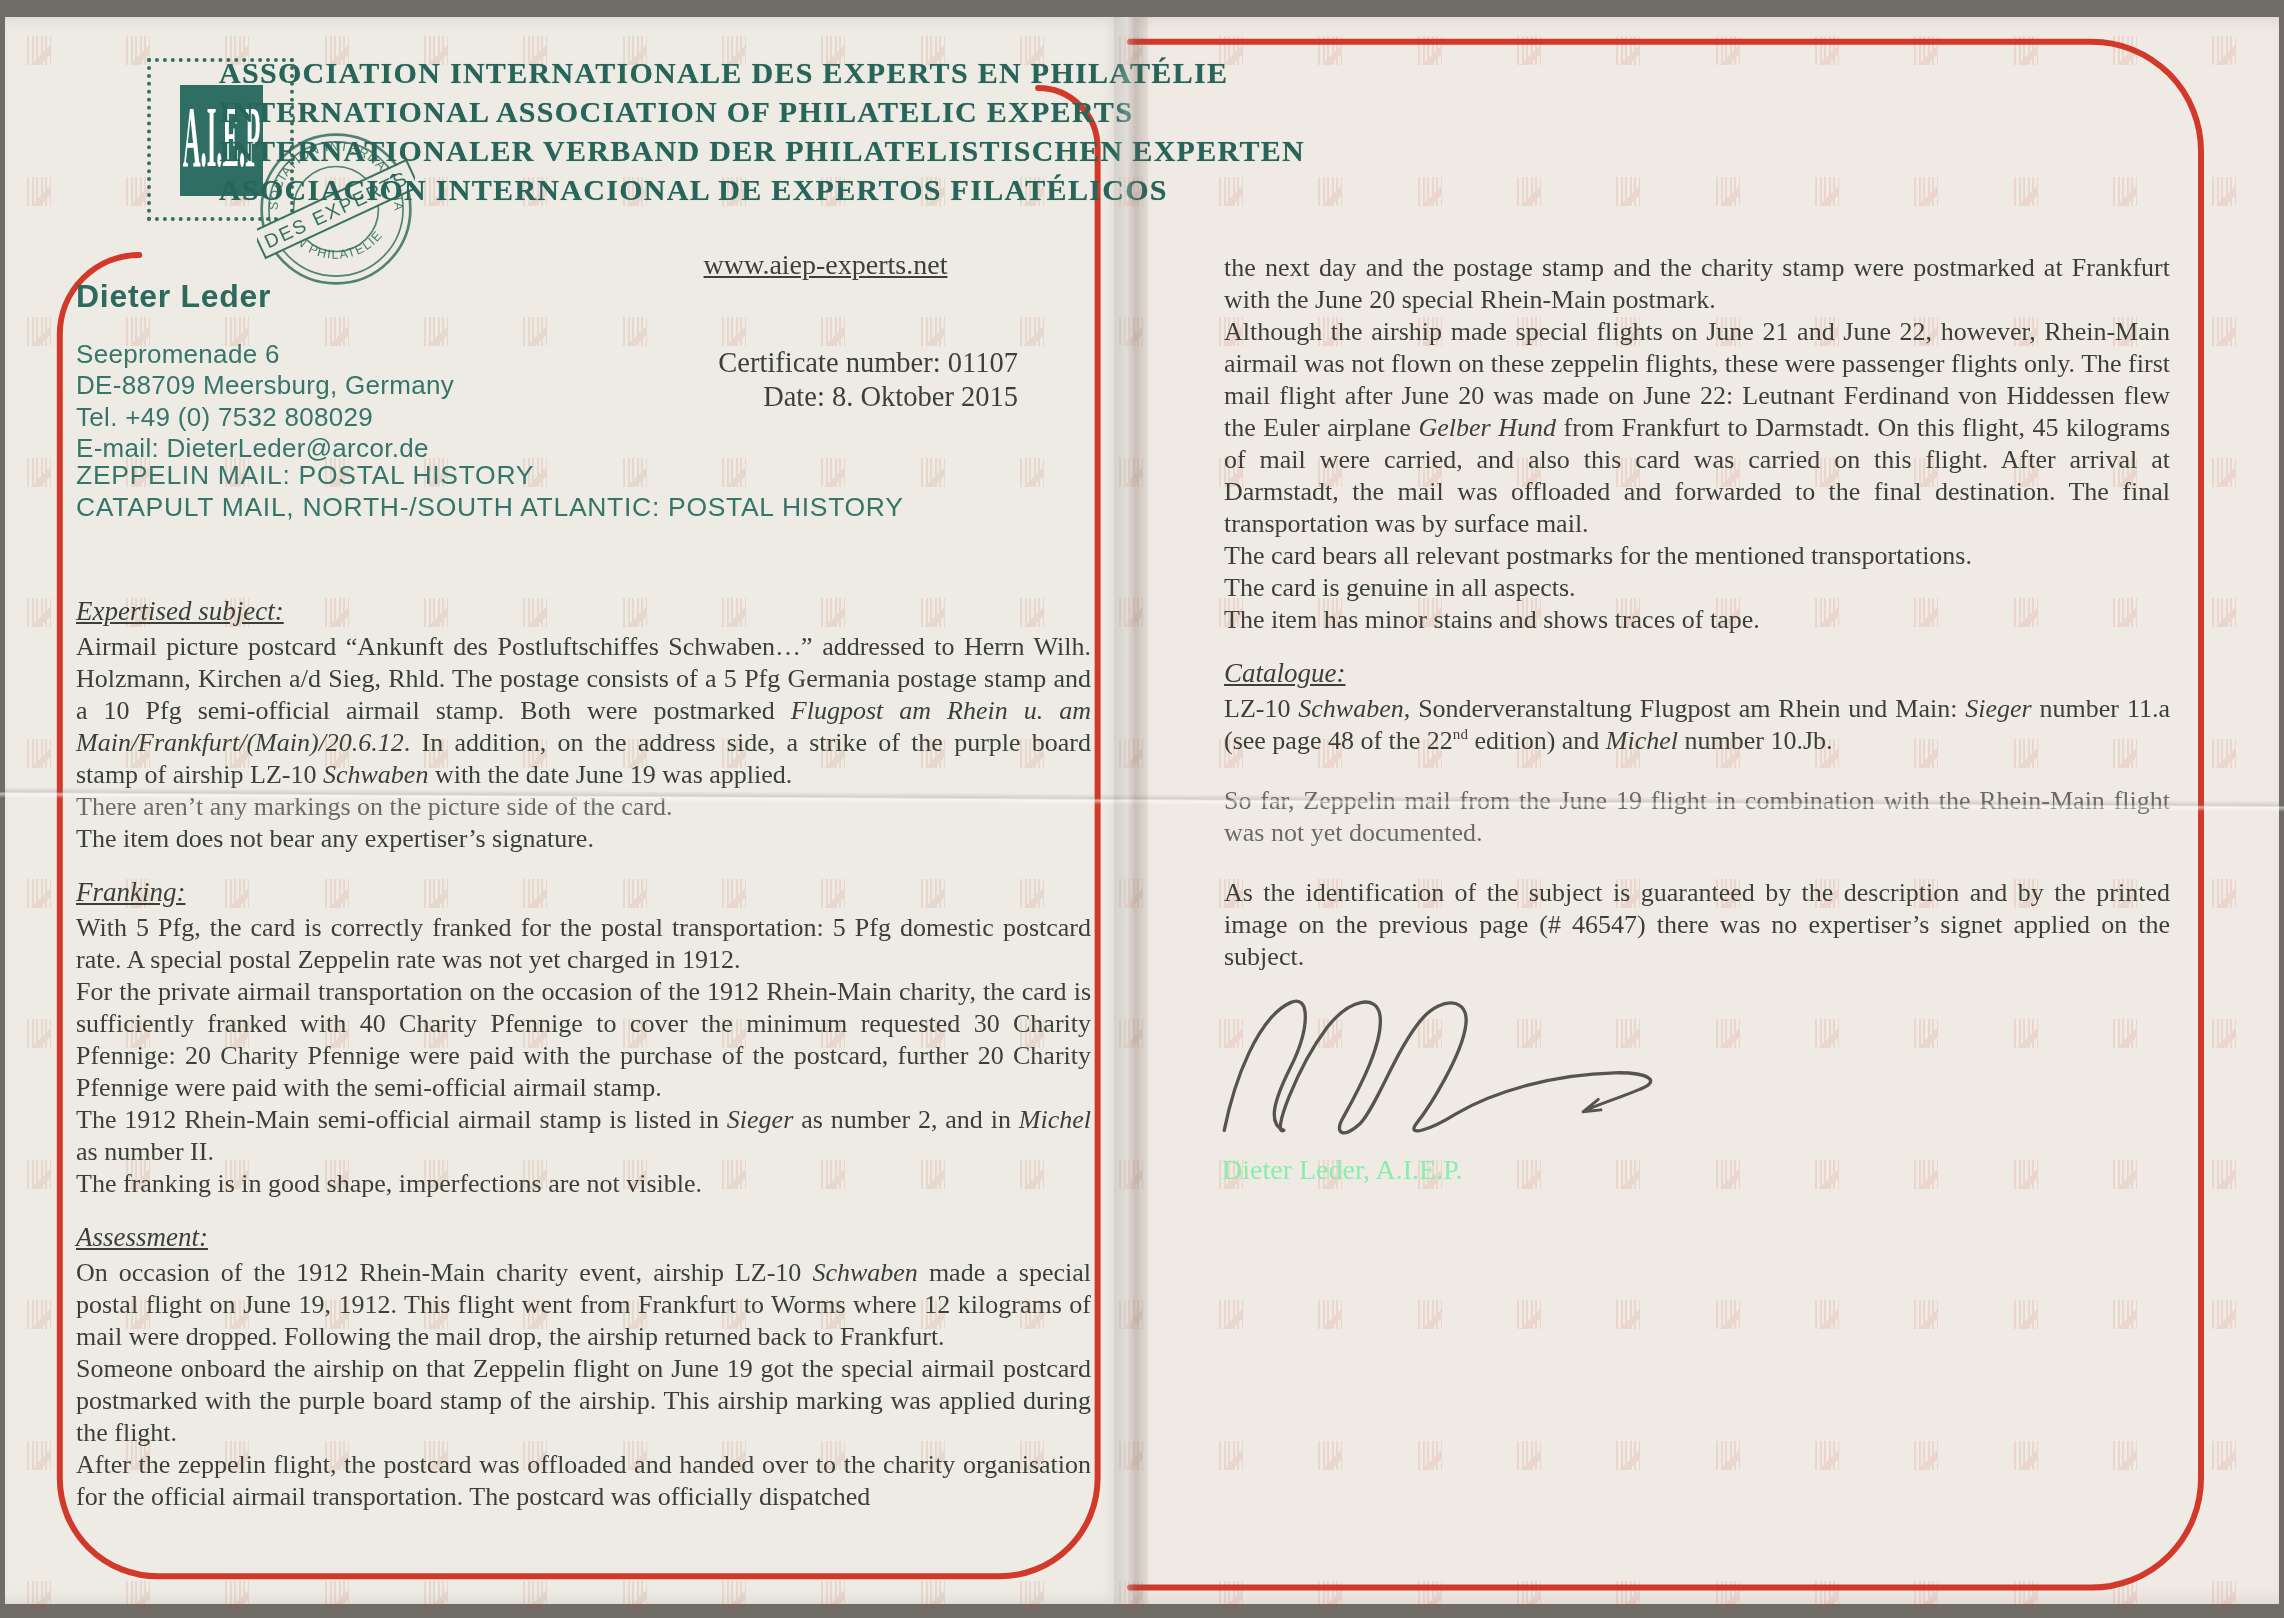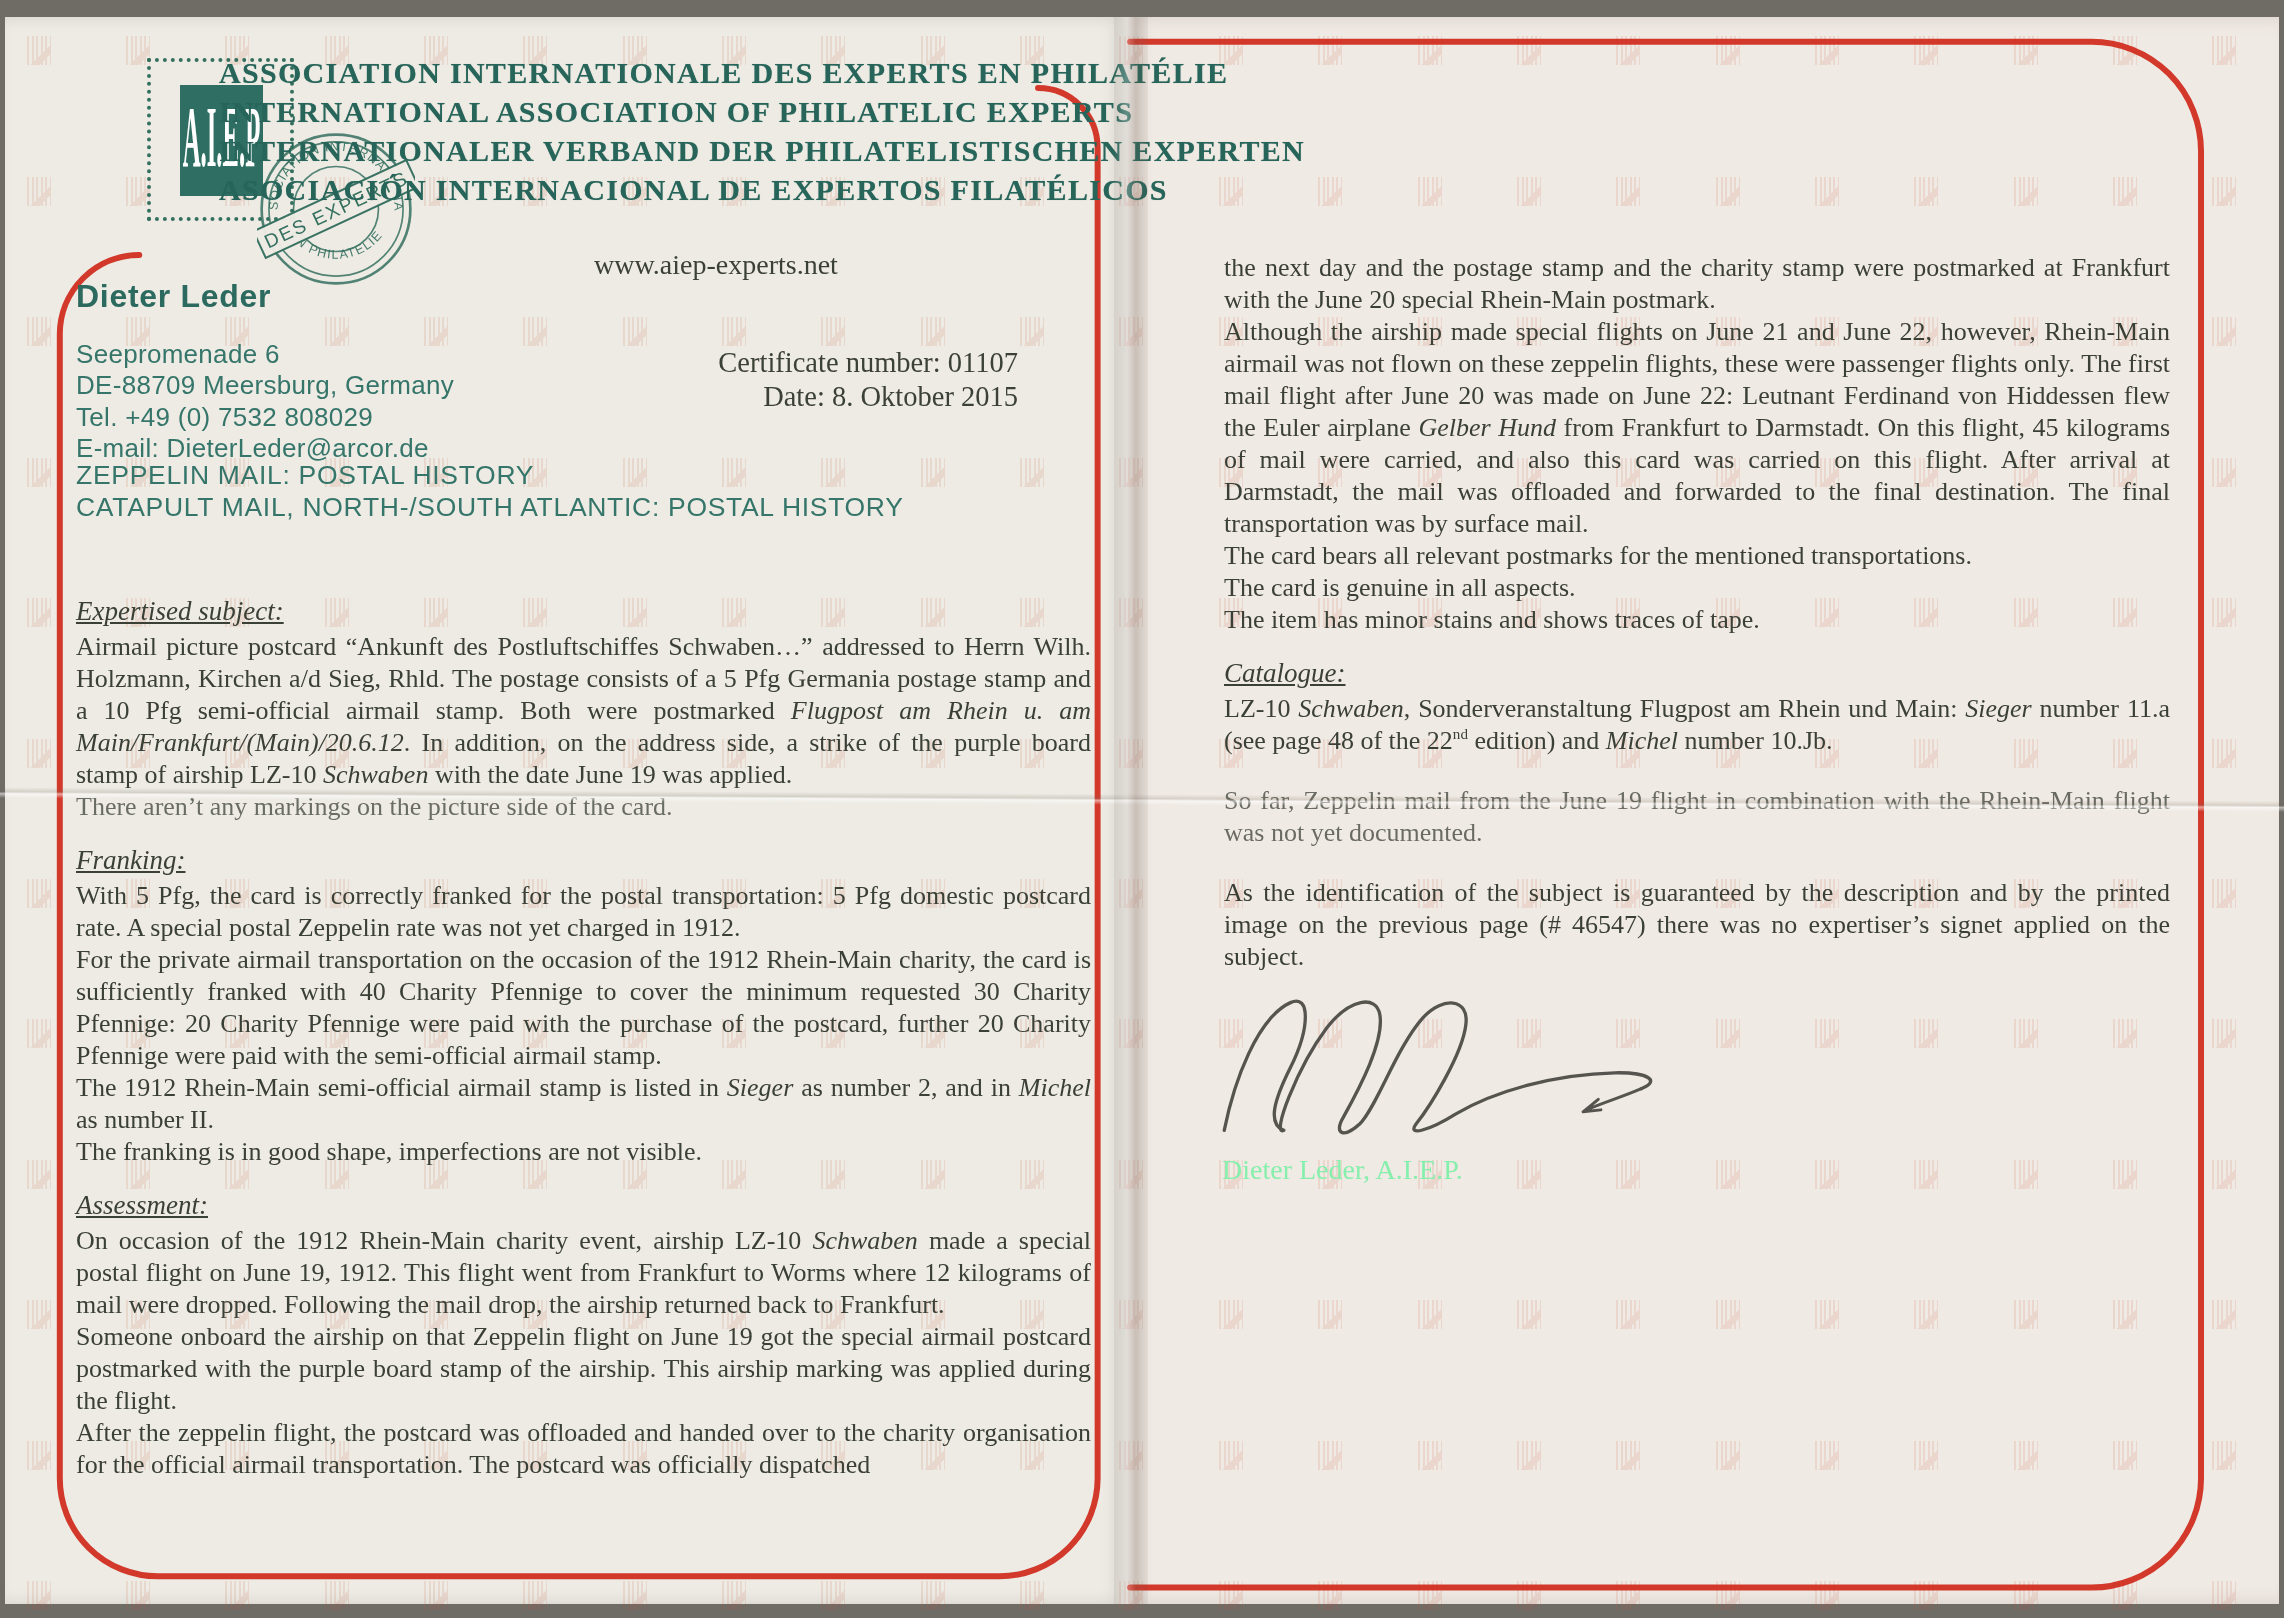--- a/index.html
+++ b/index.html
@@ -36,21 +36,21 @@
   #aiep-seal{position:absolute;left:257px;top:130px;width:158px;height:158px;}
 
   
   .teal{color:#35756a;}
   #expert-name{position:absolute;left:76px;top:278px;font-size:32px;font-weight:bold;color:#2c6a5f;font-family:"Liberation Sans",sans-serif;letter-spacing:0.7px;}
   .addr-line{position:absolute;left:76px;font-size:26px;font-family:"Liberation Sans",sans-serif;letter-spacing:0.3px;white-space:nowrap;margin-top:20px;}
   #addr-0{top:319px;} #addr-1{top:350px;} #addr-2{top:382px;} #addr-3{top:413px;}
   .spec-line{position:absolute;left:76px;font-size:26.5px;font-family:"Liberation Sans",sans-serif;letter-spacing:0.7px;white-space:nowrap;}
   #spec-0{top:460px;} #spec-1{top:492px;}
 
-  #website{position:absolute;left:594px;top:249px;width:397px;font-size:28px;color:#3c4136;}
+  #website{position:absolute;left:627px;top:249px;width:397px;text-align:center;font-size:28px;color:#3c4136;text-decoration:underline;}
   #cert-block{position:absolute;left:689px;top:346px;width:329px;text-align:right;font-size:28.5px;color:#3c4136;line-height:34px;}
 
   
   .col{position:absolute;color:#3b4036;font-size:26px;line-height:32px;text-align:justify;}
   #left-col{left:76px;top:595px;width:1015px;}
   #right-col{left:1224px;top:252px;width:946px;}
   .col .heading{font-style:italic;text-decoration:underline;font-size:27px;margin:21px 0 4px 0;text-align:left;}
   .col .heading:first-child{margin-top:0;}
   .col .para{margin:0;}
   .col .gap{margin-top:28px;}
@@ -404,20 +404,21 @@
 <div class="addr-line teal" id="addr-1">DE-88709 Meersburg, Germany</div>
 <div class="addr-line teal" id="addr-2">Tel. +49 (0) 7532 808029</div>
 <div class="addr-line teal" id="addr-3">E-mail: DieterLeder@arcor.de</div>
 <div class="spec-line teal" id="spec-0">ZEPPELIN MAIL: POSTAL HISTORY</div>
 <div class="spec-line teal" id="spec-1">CATAPULT MAIL, NORTH-/SOUTH ATLANTIC: POSTAL HISTORY</div>
 
 <div class="col" id="left-col">
     <div class="heading"><span>Expertised subject:</span></div>
     <div class="para"><span>Airmail picture postcard “Ankunft des Postluftschiffes Schwaben…” addressed to Herrn Wilh. Holzmann, Kirchen a/d Sieg, Rhld. The postage consists of a 5 Pfg Germania postage stamp and a 10 Pfg semi-official airmail stamp. Both were postmarked </span><span class="seg-i">Flugpost am Rhein u. am Main/Frankfurt/(Main)/20.6.12</span><span>. In addition, on the address side, a strike of the purple board stamp of airship LZ-10 </span><span class="seg-i">Schwaben</span><span> with the date June 19 was applied.</span></div>
     <div class="para fx-crease"><span>There aren’t any markings on the picture side of the card.</span></div>
+    <div class="para"><span>The item does not bear any expertiser’s signature.</span></div>
     <div class="heading"><span>Franking:</span></div>
     <div class="para"><span>With 5 Pfg, the card is correctly franked for the postal transportation: 5 Pfg domestic postcard rate. A special postal Zeppelin rate was not yet charged in 1912.</span></div>
     <div class="para"><span>For the private airmail transportation on the occasion of the 1912 Rhein-Main charity, the card is sufficiently franked with 40 Charity Pfennige to cover the minimum requested 30 Charity Pfennige: 20 Charity Pfennige were paid with the purchase of the postcard, further 20 Charity Pfennige were paid with the semi-official airmail stamp.</span></div>
     <div class="para"><span>The 1912 Rhein-Main semi-official airmail stamp is listed in </span><span class="seg-i">Sieger</span><span> as number 2, and in </span><span class="seg-i">Michel</span><span> as number II.</span></div>
     <div class="para"><span>The franking is in good shape, imperfections are not visible.</span></div>
     <div class="heading"><span>Assessment:</span></div>
     <div class="para"><span>On occasion of the 1912 Rhein-Main charity event, airship LZ-10 </span><span class="seg-i">Schwaben</span><span> made a special postal flight on June 19, 1912. This flight went from Frankfurt to Worms where 12 kilograms of mail were dropped. Following the mail drop, the airship returned back to Frankfurt.</span></div>
     <div class="para"><span>Someone onboard the airship on that Zeppelin flight on June 19 got the special airmail postcard postmarked with the purple board stamp of the airship. This airship marking was applied during the flight.</span></div>
     <div class="para"><span>After the zeppelin flight, the postcard was offloaded and handed over to the charity organisation for the official airmail transportation. The postcard was officially dispatched</span></div>
   </div>

